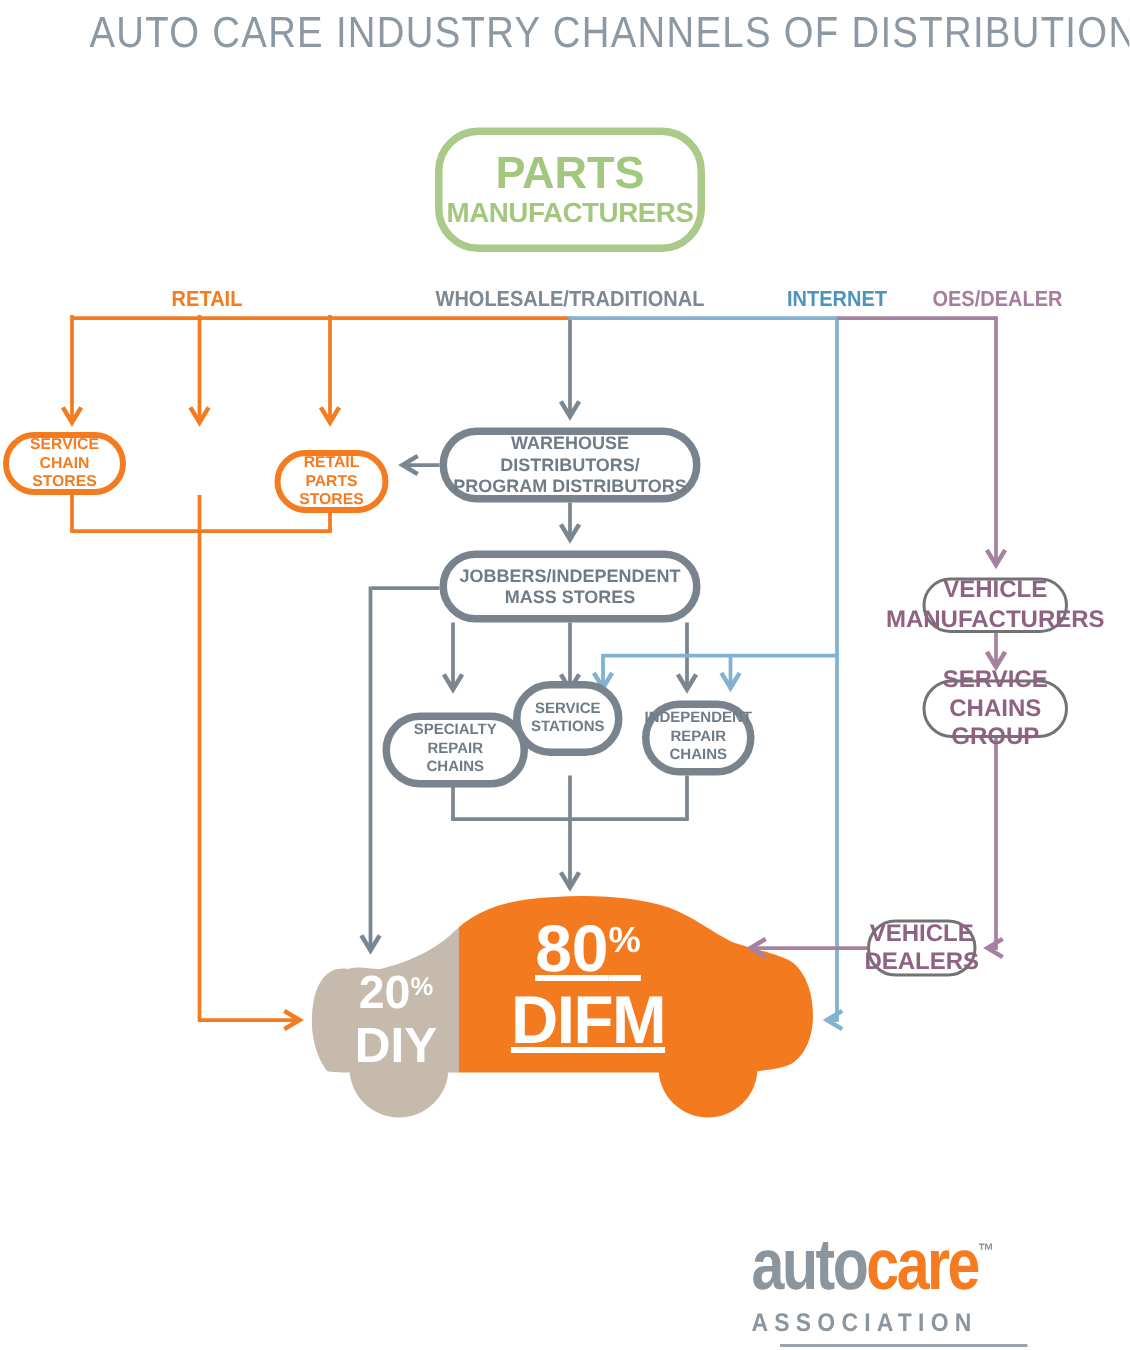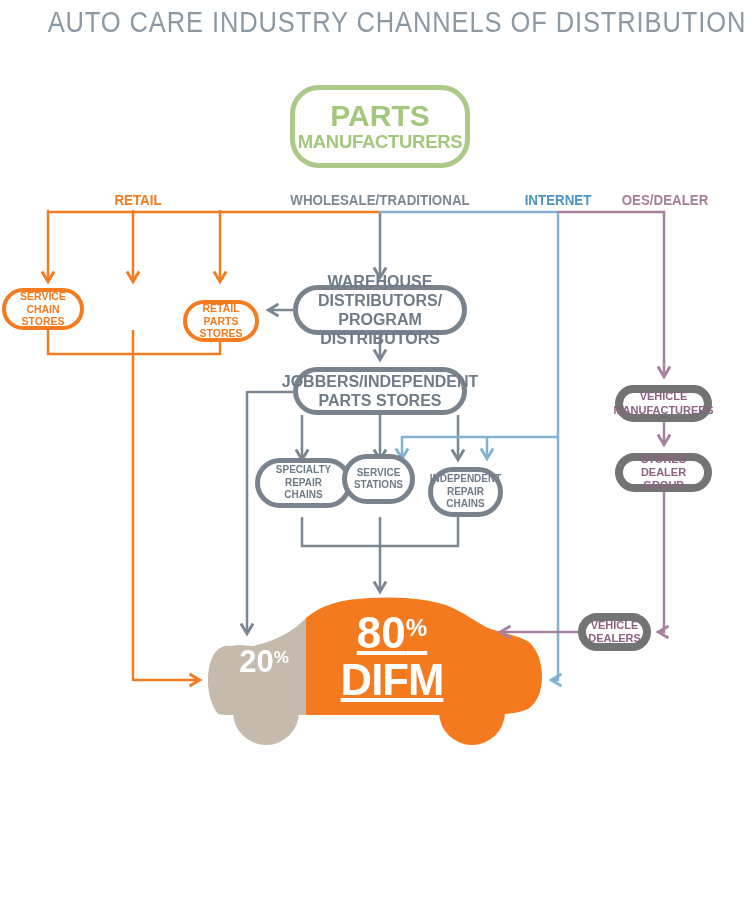--- a/index.html
+++ b/index.html
@@ -1,36 +1,36 @@
 <!DOCTYPE html>
 <html><head>
 <meta charset="utf-8">
 <style>
   html,body{margin:0;padding:0;background:#fff;}
   .canvas{position:relative;width:753px;height:900px;background:#fff;overflow:hidden;
           font-family:"Liberation Sans",sans-serif;}
   svg{position:absolute;left:0;top:0;}
 
-  .title-wrap{position:absolute;left:0;right:0;top:6px;text-align:left;}
+  .title-wrap{position:absolute;left:0;right:0;top:6px;text-align:left;padding-left:12px;}
   .title-text{display:inline-block;transform:scaleX(0.88);transform-origin:center;
               font-size:29px;color:#8C98A3;letter-spacing:1px;font-weight:400;white-space:nowrap;}
 
   .ch{position:absolute;top:192px;transform:translateX(-50%) scaleX(0.92);
       font-weight:bold;font-size:14.5px;white-space:nowrap;}
   .ch.retail{color:#F47B20;}
   .ch.wholesale{color:#7C8894;}
   .ch.internet{color:#4E92BE;}
   .ch.oes{color:#A57E9B;}
 
   .box{position:absolute;box-sizing:border-box;background:#fff;display:flex;flex-direction:column;
        align-items:center;justify-content:center;text-align:center;font-weight:bold;line-height:1.2;border-radius:29px;}
   .box.orange{border:4px solid #F47B20;color:#F47B20;font-size:10.5px;}
-  .box.gray{border:5px solid #78838E;color:#6F7B86;font-size:16px;}
+  .box.gray{border:5px solid #78838E;color:#6F7B86;font-size:12px;}
   .box.gray.sm{font-size:10px;line-height:1.25;}
-  .box.purple{border:8px solid #737373;color:#8D6283;font-size:11px;}
+  .box.purple{border:2px solid #737373;color:#8D6283;font-size:16px;}
   .box.green{border:5px solid #ABC989;color:#A3C77D;}
   .g1{font-size:30px;line-height:1.05;}
   .g2{font-size:18.5px;line-height:1.2;letter-spacing:-0.3px;}
 
   .cartext{position:absolute;text-align:center;color:#fff;font-weight:bold;line-height:1;}
   .diy{left:219px;top:646px;width:90px;}
   .diy .l1{font-size:31px;}
   .diy .l2{font-size:33px;margin-top:3px;}
   .difm{left:327px;top:611px;width:130px;text-decoration:underline;}
   .difm .l1{font-size:44px;}
@@ -154,53 +154,60 @@
     <div>RETAIL PARTS</div>
     <div>STORES</div>
   </div>
 
   <div class="box gray" style="left:293px;top:285px;width:174px;height:50px">
     <div>WAREHOUSE DISTRIBUTORS/</div>
     <div>PROGRAM DISTRIBUTORS</div>
   </div>
   <div class="box gray" style="left:293px;top:367px;width:174px;height:48px">
     <div>JOBBERS/INDEPENDENT</div>
-    <div>PARTS STORES</div>
-  </div>
-
-  <div class="box gray sm" style="left:255px;top:458px;width:97px;height:50px">
+    <div>MASS STORES</div>
+  </div>
+
+  <div class="box gray sm" style="left:255px;top:475px;width:97px;height:50px">
     <div>SPECIALTY</div>
     <div>REPAIR</div>
     <div>CHAINS</div>
   </div>
   <div class="box gray sm" style="left:342px;top:454px;width:73px;height:50px">
     <div>SERVICE</div>
     <div>STATIONS</div>
   </div>
   <div class="box gray sm" style="left:428px;top:467px;width:75px;height:50px">
     <div>INDEPENDENT</div>
     <div>REPAIR</div>
     <div>CHAINS</div>
   </div>
 
   <div class="box purple" style="left:615px;top:385px;width:97px;height:37px">
     <div>VEHICLE</div>
     <div>MANUFACTURERS</div>
   </div>
   <div class="box purple" style="left:615px;top:453px;width:97px;height:39px">
-    <div>STORES DEALER</div>
+    <div>SERVICE CHAINS</div>
     <div>GROUP</div>
   </div>
   <div class="box purple" style="left:578px;top:613px;width:73px;height:38px">
     <div>VEHICLE</div>
     <div>DEALERS</div>
   </div>
 
   <div class="cartext diy">
     <div class="l1"><span>20</span><span class="pct">%</span></div>
+    <div class="l2">DIY</div>
   </div>
   <div class="cartext difm">
     <div class="l1"><span>80</span><span class="pct">%</span></div>
     <div class="l2">DIFM</div>
   </div>
 
+  <div class="logo">
+    <div class="logo-main"><span>auto</span><span class="logo-care">care</span><span class="logo-tm">™</span></div>
+    <div class="logo-sub">ASSOCIATION</div>
+    <div class="logo-rule"></div>
+
+  </div>
 
 </div>
 
 </body></html>

